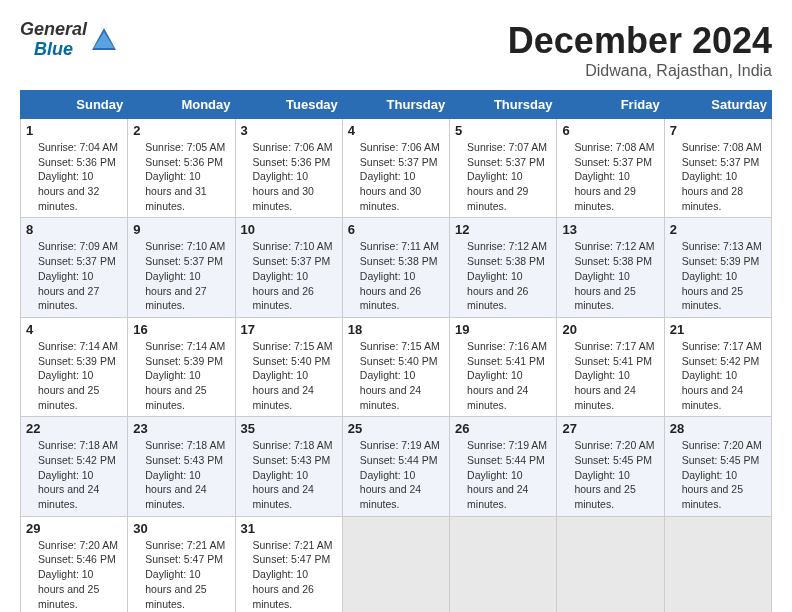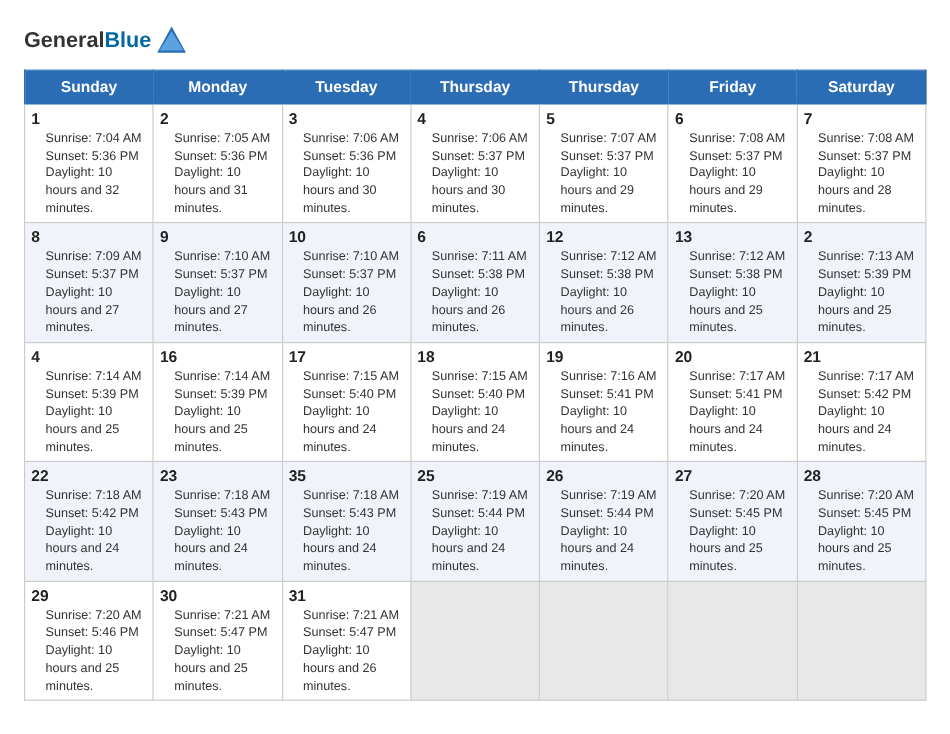--- a/index.html
+++ b/index.html
@@ -15,22 +15,23 @@
       justify-content: space-between;
       align-items: flex-start;
       margin-bottom: 10px;
     }
     .logo {
       display: flex;
       align-items: center;
     }
     .logo-text {
       display: flex;
-      flex-direction: row;
+      flex-direction: column;
       line-height: 1.1;
+      font-style: italic;
     }
     .logo-general {
       font-size: 18px;
       font-weight: bold;
       color: #333;
     }
     .logo-blue {
       font-size: 18px;
       font-weight: bold;
       color: #0369a1;
@@ -55,21 +56,21 @@
     }
     .calendar-table {
       width: 100%;
       border-collapse: collapse;
       font-size: 11px;
     }
     .calendar-table th {
       background: #2a6db5;
       color: #fff;
       padding: 6px 4px;
-      text-align: center;
+      text-align: right;
       font-size: 13px;
       font-weight: bold;
       border: 1px solid #2a6db5;
       margin-top: 34px;
     }
     .calendar-table td {
       border: 1px solid #ccc;
       vertical-align: top;
       padding: 4px 5px;
       width: 108px;
@@ -103,20 +104,24 @@
   <div class="logo">
     <div class="logo-text">
       <span class="logo-general">General</span>
       <span class="logo-blue">Blue</span>
     </div>
     <svg class="logo-icon" viewBox="0 0 28 28">
       <polygon points="14,2 26,24 2,24" fill="#2a6db5"></polygon>
       <polygon points="14,6 24,22 4,22" fill="#5ba3e0"></polygon>
     </svg>
   </div>
+  <div class="title-area">
+    <div class="month-title">December 2024</div>
+    <div class="location-title">Didwana, Rajasthan, India</div>
+  </div>
 </div>
 
 <table class="calendar-table">
   <thead>
     <tr>
     <th>Sunday</th>
         <th>Monday</th>
         <th>Tuesday</th>
         <th>Thursday</th>
         <th>Thursday</th>

